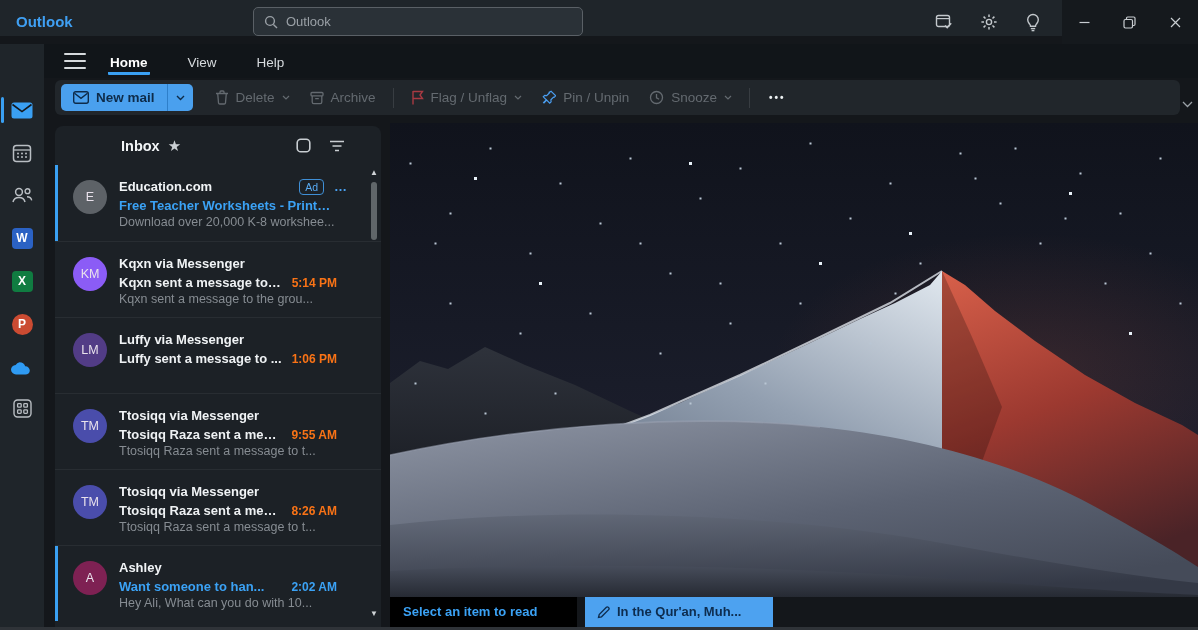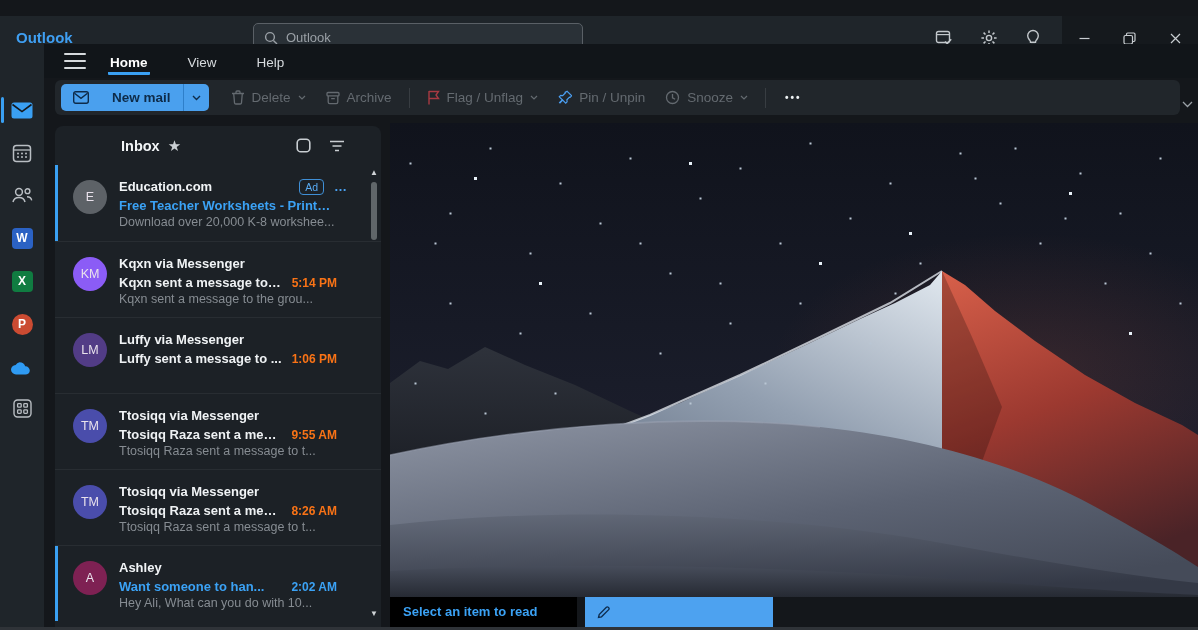--- a/index.html
+++ b/index.html
@@ -1,21 +1,21 @@
 <!DOCTYPE html>
 <html><head>
 <meta charset="utf-8">
 <style>
   html,body{margin:0;padding:0;background:#000;}
   *{box-sizing:border-box;}
   #app{position:relative;width:1198px;height:630px;background:#14171b;overflow:hidden;
        font-family:"Liberation Sans",sans-serif;color:#e8ecef;-webkit-font-smoothing:antialiased;}
 
   
-  .header{position:absolute;left:0;top:16px;width:1198px;height:36px;background:#1f252a;text-align:right;}
+  .header{position:absolute;left:0;top:0;width:1198px;height:36px;background:#1f252a;text-align:right;}
   .logo{position:absolute;left:16px;top:0;height:44px;line-height:44px;color:#3f9ff2;font-size:15px;font-weight:700;}
   .searchbox{position:absolute;left:253px;top:7px;width:330px;height:29px;background:#2a3137;border:1px solid #5a6066;
              border-radius:5px;display:flex;align-items:center;padding:0 10px;gap:8px;}
   .searchbox .ph{color:#9aa0a6;font-size:13px;}
   .hdr-icon{position:absolute;top:0;width:44px;height:44px;display:flex;align-items:center;justify-content:center;cursor:pointer;}
   .win-strip{position:absolute;right:0;top:0;width:136px;height:44px;background:#15191d;display:flex;}
   .win-btn{flex:1;display:flex;align-items:center;justify-content:center;}
   svg{display:block;}
 
   
@@ -30,21 +30,21 @@
   .hamburger{margin-left:20px;width:22px;height:16px;display:flex;flex-direction:column;justify-content:space-between;cursor:pointer;}
   .hamburger span{height:2px;background:#d6dadd;border-radius:1px;}
   .menu-items{display:flex;margin-left:22px;gap:36px;height:34px;align-items:center;}
   .menu-item{font-size:13.5px;color:#d6dadd;padding:7px 2px 5px;cursor:pointer;}
   .menu-item.active{color:#fff;font-weight:700;border-bottom:3px solid #3aa0f3;border-radius:1px;padding-bottom:2px;}
 
   
   .toolbar{position:absolute;left:55px;top:80px;width:1125px;height:35px;background:#21262b;border-radius:6px;
            display:flex;align-items:center;padding:0 8px;gap:4px;}
   .newmail{display:flex;height:27px;margin-left:-2px;border-radius:5px;overflow:hidden;cursor:pointer;}
-  .newmail .main{background:#4aa0ee;display:flex;align-items:center;gap:23px;padding:0 12px;color:#0e2b49;font-size:13.5px;font-weight:700;}
+  .newmail .main{background:#4aa0ee;display:flex;align-items:center;gap:7px;padding:0 12px;color:#0e2b49;font-size:13.5px;font-weight:700;}
   .newmail .split{background:#4aa0ee;border-left:1px solid #2e7fca;display:flex;align-items:center;padding:0 8px;}
   .tb-btn{display:flex;align-items:center;gap:7px;padding:0 8px;height:27px;color:#646a70;font-size:13.5px;cursor:default;}
   .tb-btn .lbl{white-space:nowrap;}
   .tb-div{width:1px;height:20px;background:#383d42;margin:0 5px;}
   .tb-more{color:#eef2f4;font-weight:700;font-size:10px;letter-spacing:2px;padding:0 10px;cursor:pointer;}
   .ribbon-chev{position:absolute;right:3px;top:96px;width:16px;height:16px;display:flex;align-items:center;justify-content:center;cursor:pointer;}
 
   
   .list-panel{position:absolute;left:55px;top:126px;width:326px;height:501px;background:#1c2126;border-radius:8px 8px 0 0;overflow:hidden;}
   .list-header{position:absolute;left:0;top:0;width:100%;height:39px;display:flex;align-items:center;padding:0 14px;}
@@ -474,16 +474,17 @@
     </svg>
     <div class="stars"></div>
     <div class="stars2"></div>
   </div>
 
   <div class="tab-placeholder">Select an item to read</div>
   <div class="tab-draft">
     <svg width="13" height="13" viewBox="0 0 13 13">
       <path d="M1.5 11.5l.7-3L9.4 1.3a1.3 1.3 0 0 1 1.8 0l.5.5a1.3 1.3 0 0 1 0 1.8L4.5 10.8z" fill="none" stroke="#0d2c4e" stroke-width="1.3"></path>
     </svg>
+    <span>In the Qur'an, Muh...</span>
   </div>
 
   <div class="bottom-strip"></div>
 </div>
 
 </body></html>

